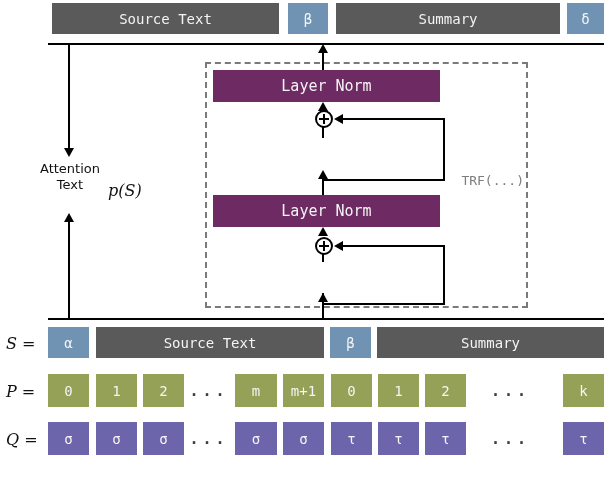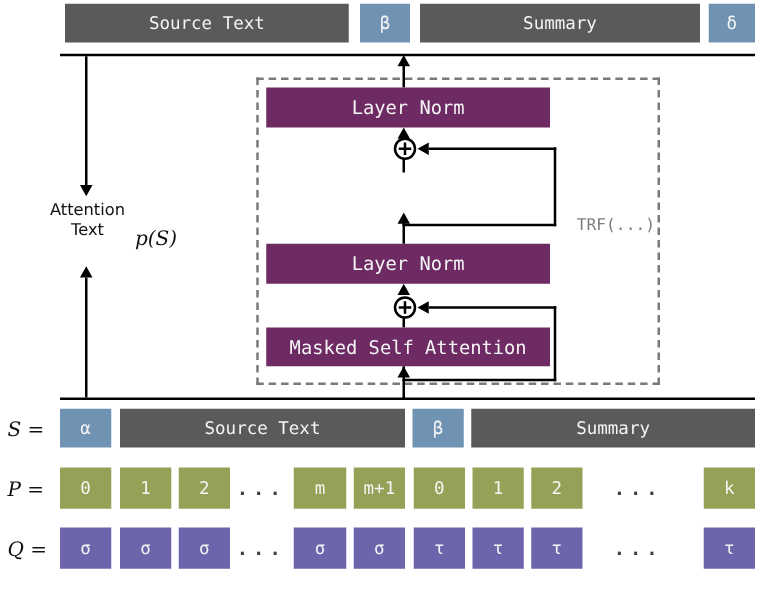--- a/index.html
+++ b/index.html
@@ -86,21 +86,20 @@
 
   <div class="arrow-up" style="left:318px;top:227px"></div>
   <div class="addcircle" style="left:315px;top:237px"></div>
   <div class="vline" style="left:322px;top:254px;width:2px;height:8px"></div>
 
   <div class="arrow-left" style="left:334px;top:241px"></div>
   <div class="hline" style="left:343px;top:245px;width:102px;height:2px"></div>
   <div class="vline" style="left:443px;top:245px;width:2px;height:60px"></div>
   <div class="hline" style="left:322px;top:303px;width:123px;height:2px"></div>
 
-  <div class="box purple" style="left:213px;top:262px;width:227px;height:31px">Masked Self Attention</div>
   <div class="arrow-up" style="left:318px;top:293px"></div>
   <div class="vline" style="left:322px;top:293px;width:2px;height:26px"></div>
 
   <div class="hline" style="left:48px;top:318px;width:556px;height:2px"></div>
 
   <div class="rowlabel" style="top:334px">S =</div>
   <div class="box blue" style="left:48px;top:327px;width:41px;height:31px">α</div>
   <div class="box gray" style="left:96px;top:327px;width:228px;height:31px">Source Text</div>
   <div class="box blue" style="left:330px;top:327px;width:41px;height:31px">β</div>
   <div class="box gray" style="left:377px;top:327px;width:227px;height:31px">Summary</div>

